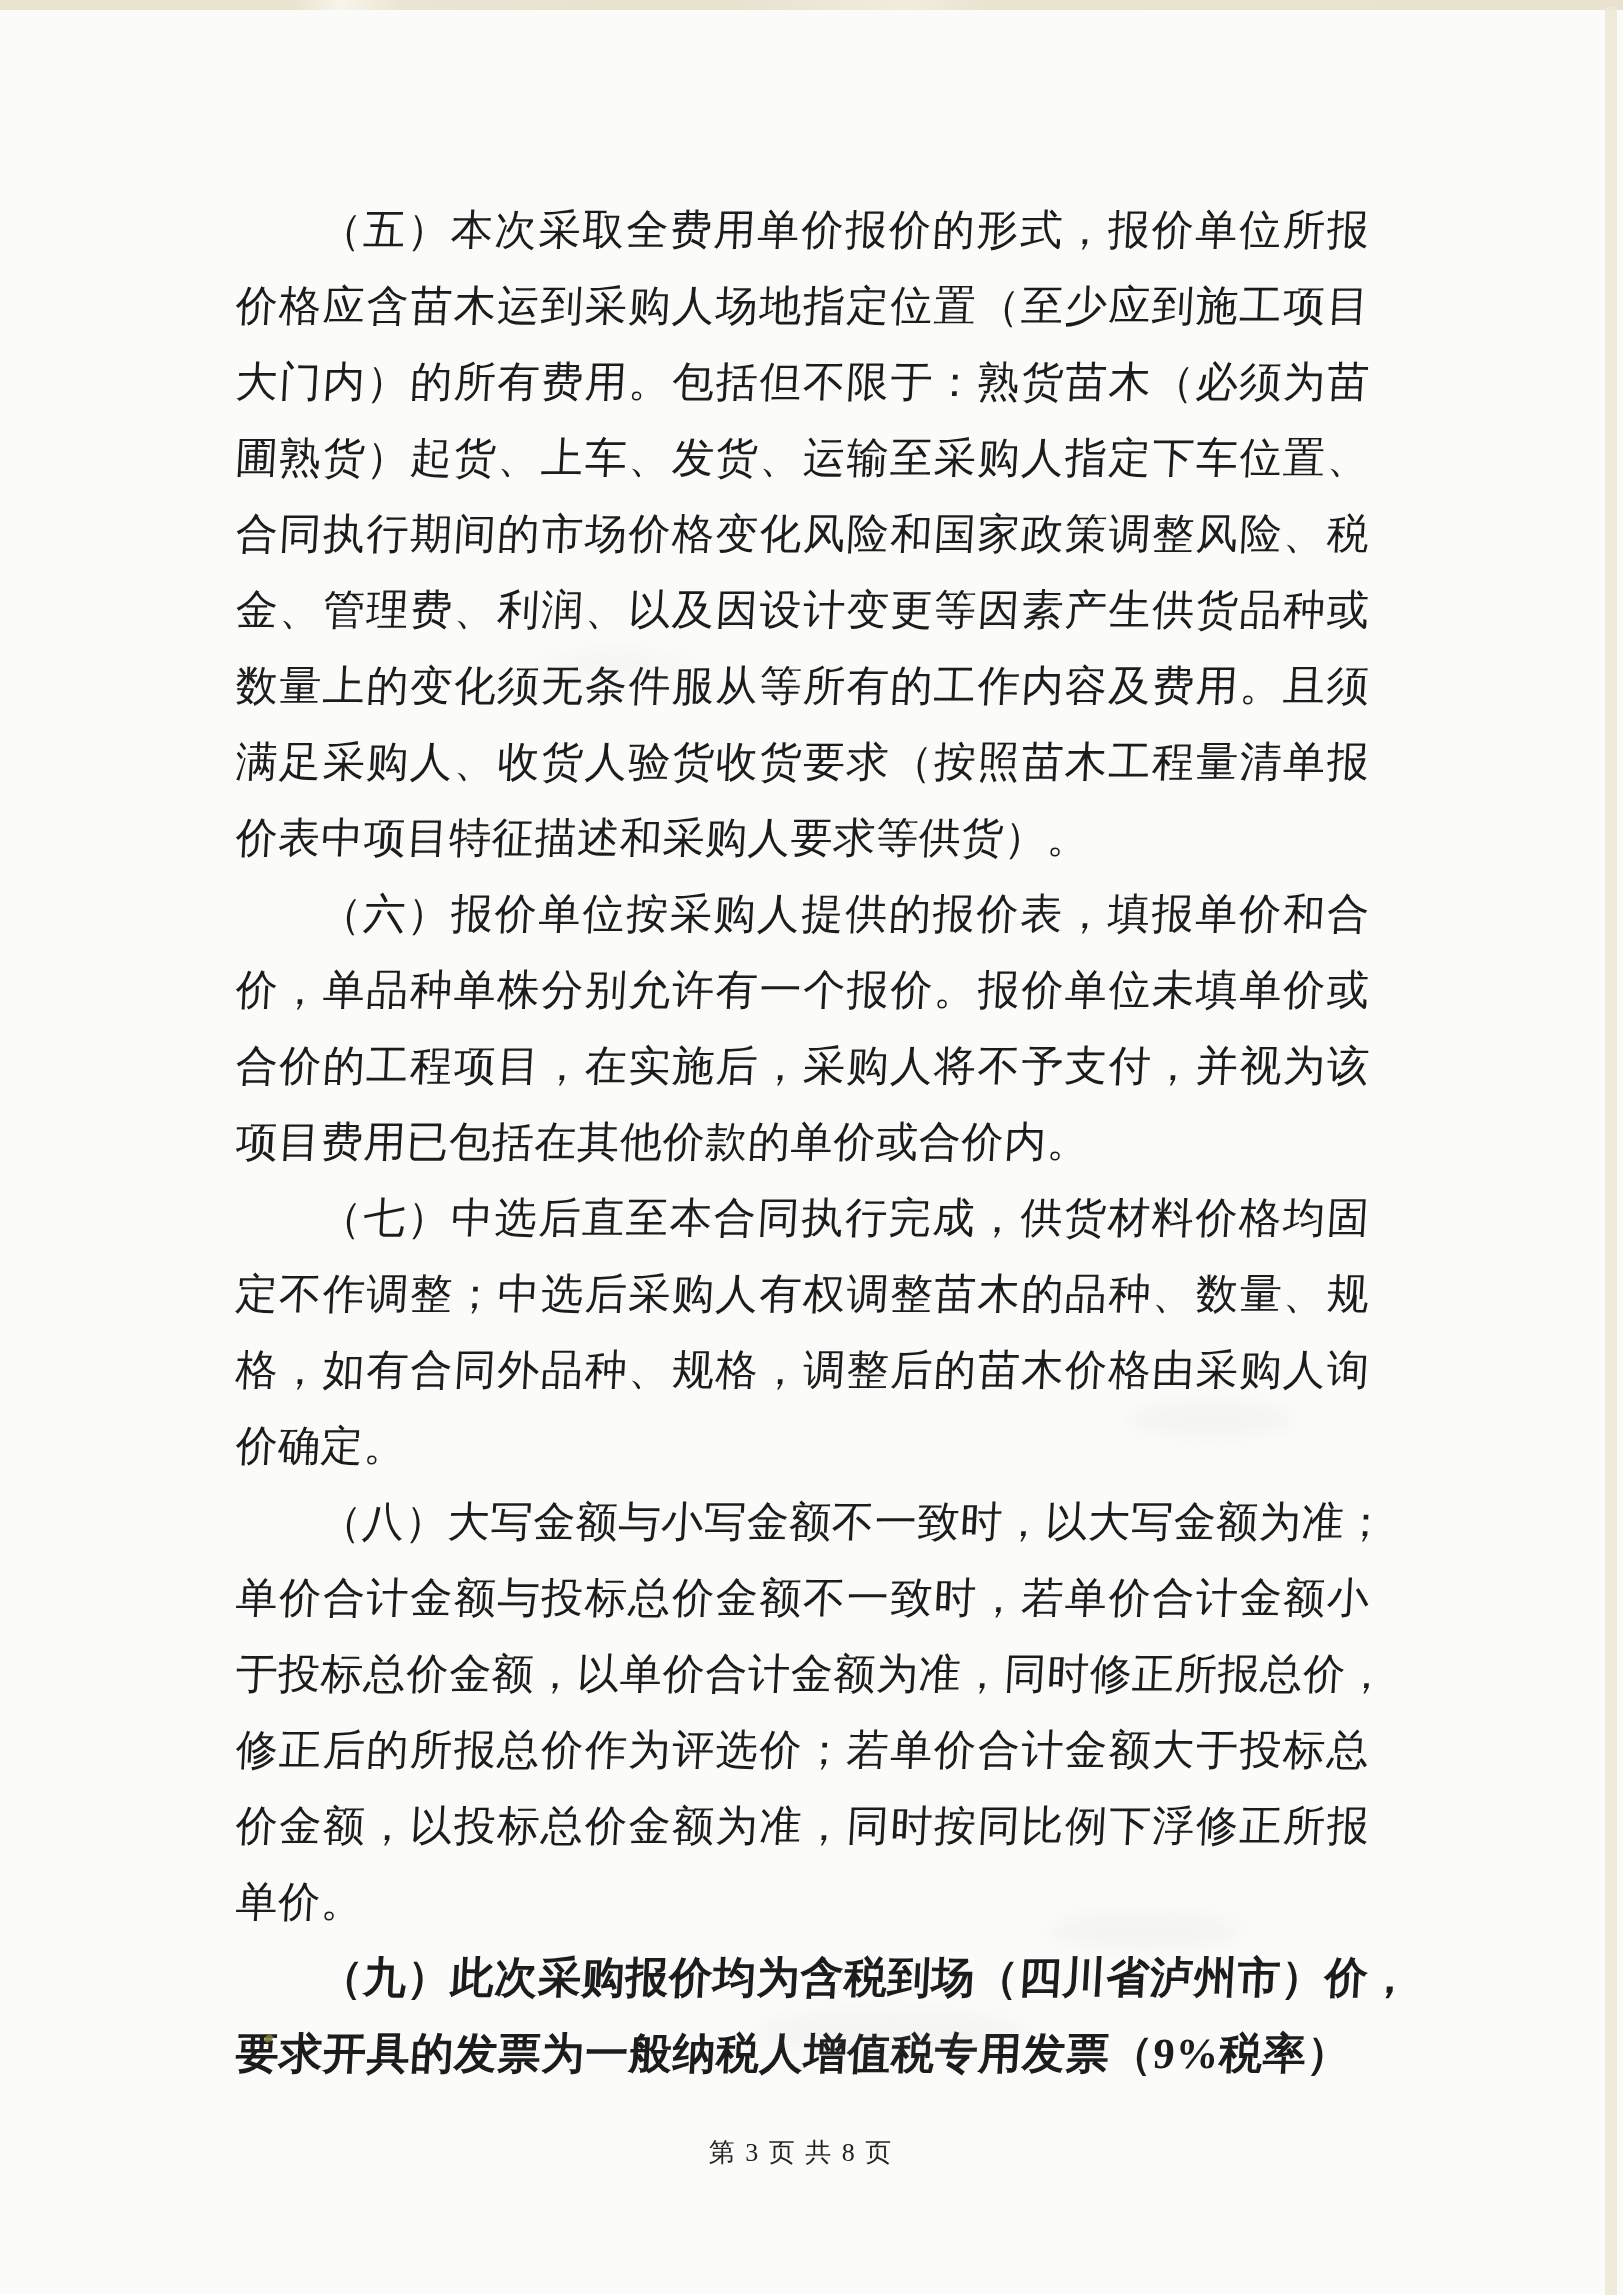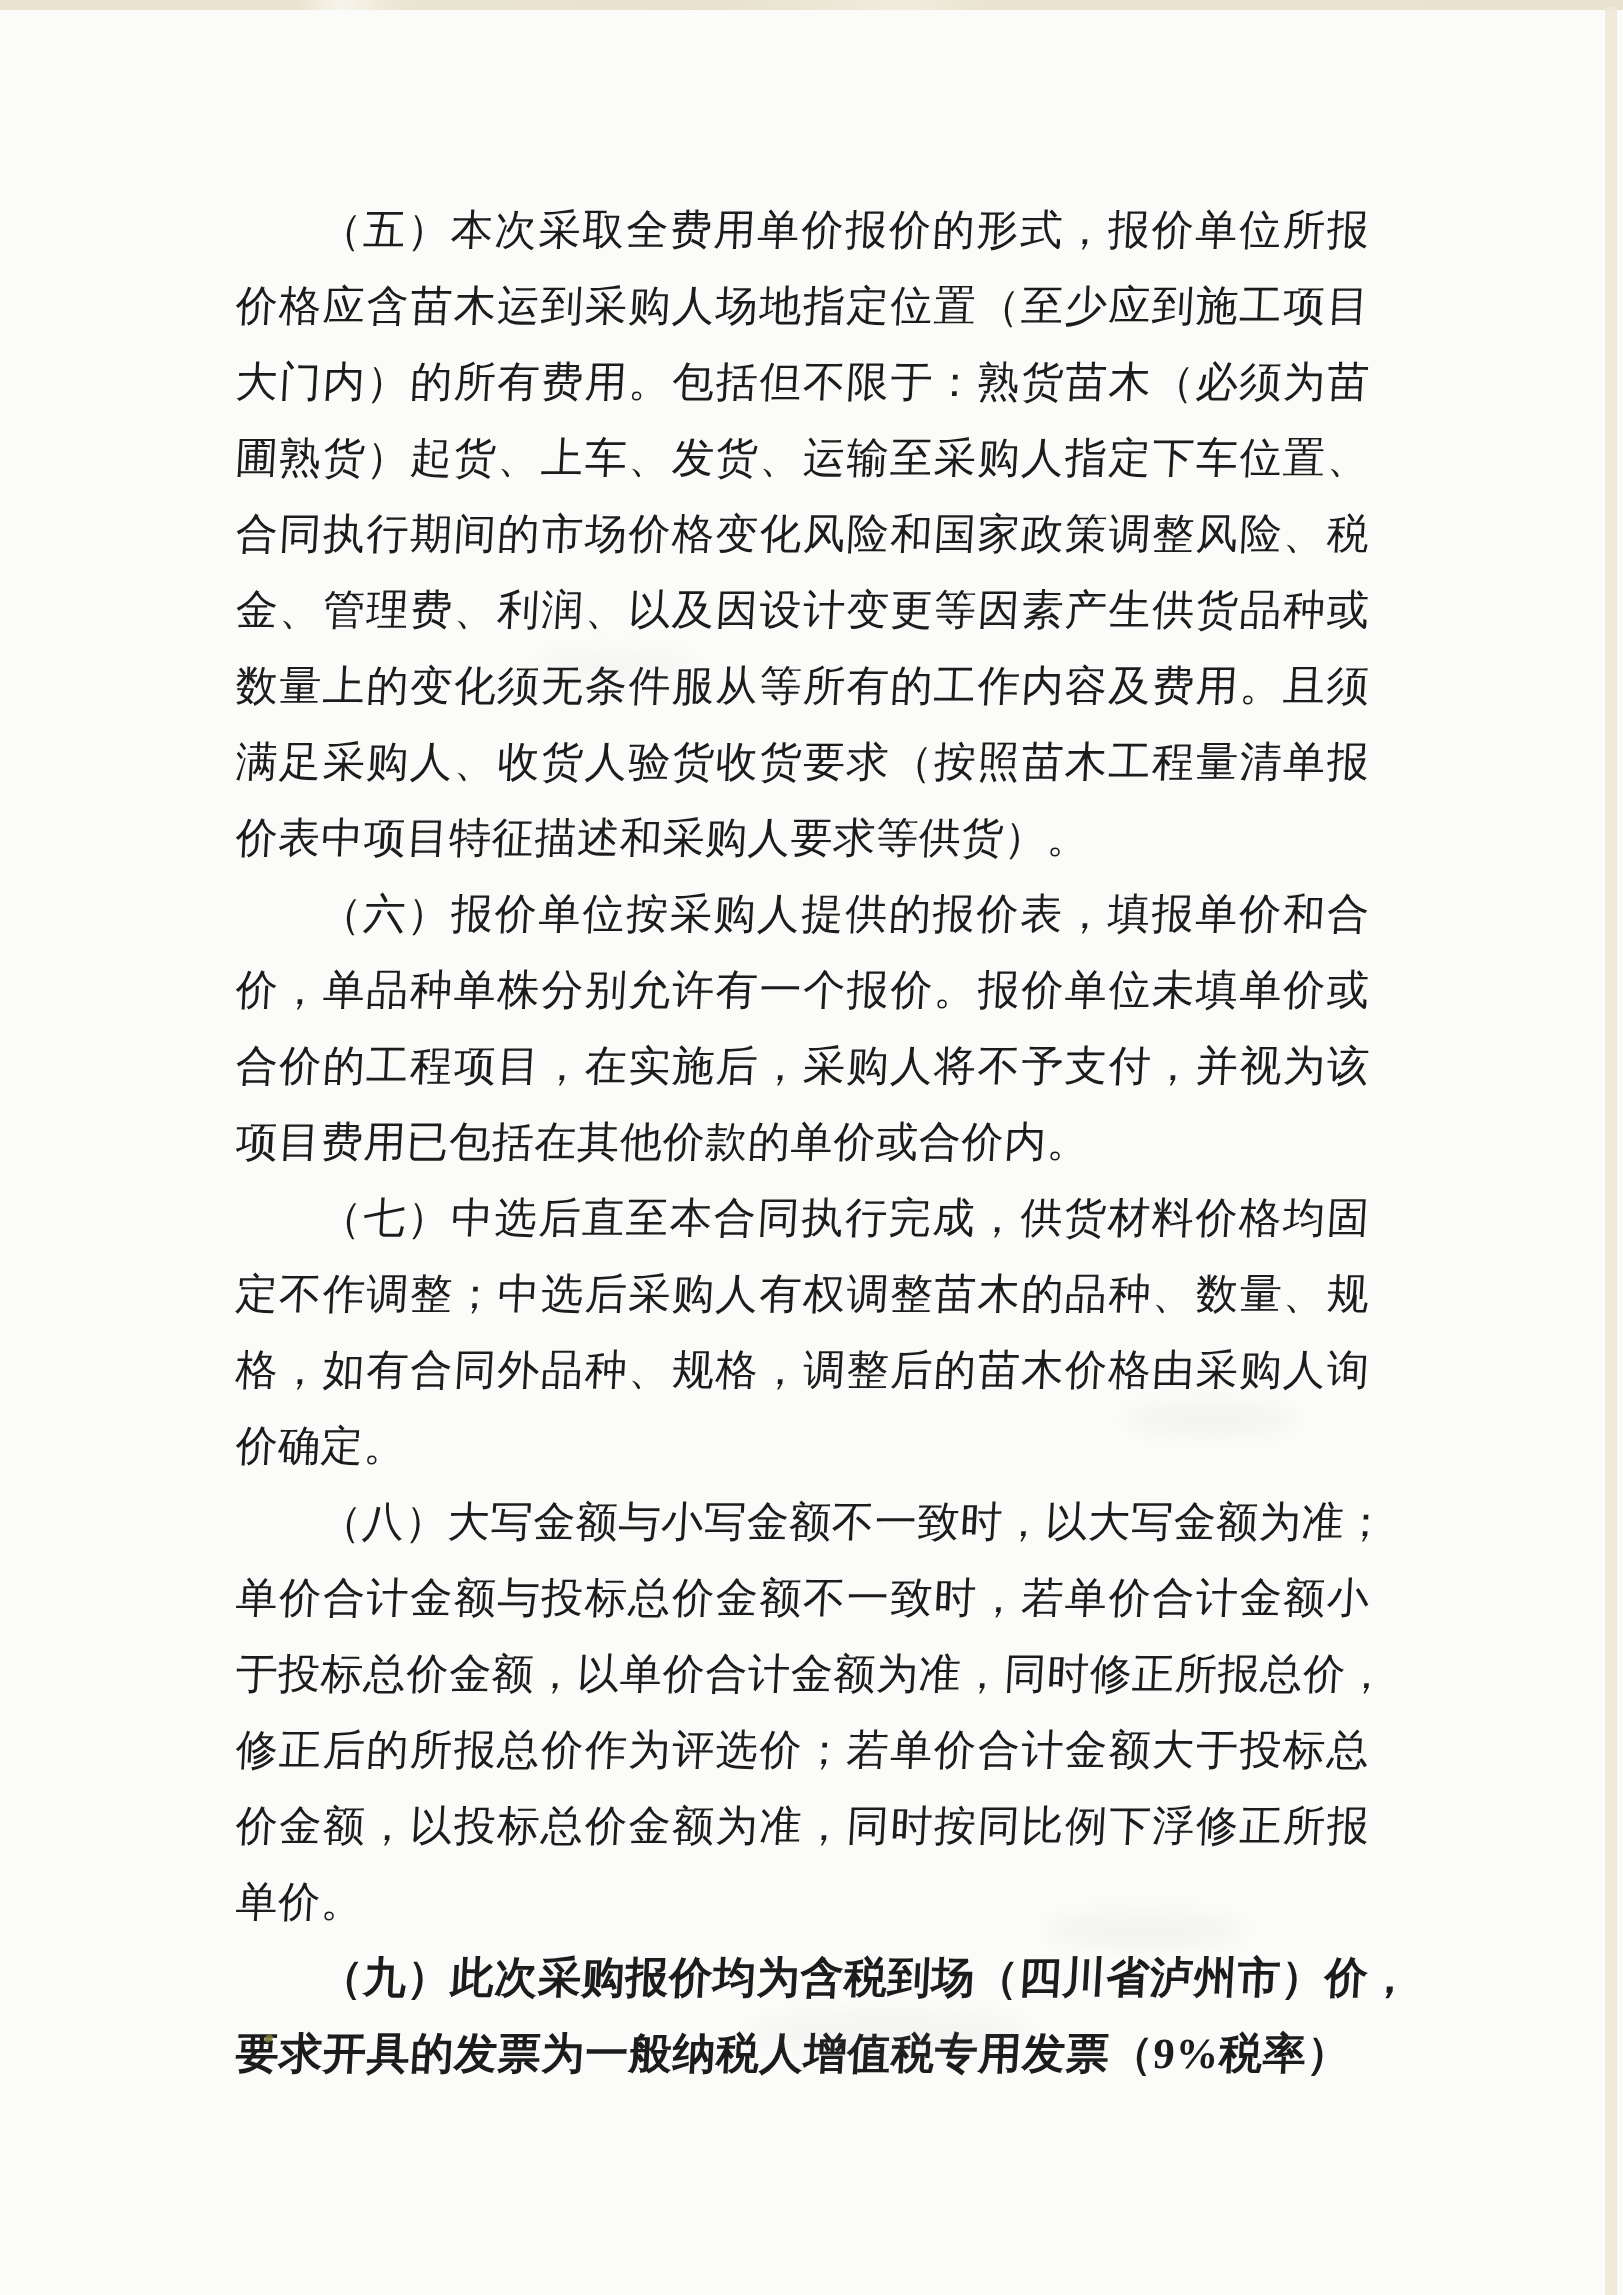--- a/index.html
+++ b/index.html
@@ -100,20 +100,23 @@
         <div class="line">修正后的所报总价作为评选价；若单价合计金额大于投标总</div>
         <div class="line">价金额，以投标总价金额为准，同时按同比例下浮修正所报</div>
         <div class="line lastline">单价。</div>
       </div>
       <div class="para bold">
         <div class="line first">（九）此次采购报价均为含税到场（四川省泸州市）价，</div>
         <div class="line lastline">要求开具的发票为一般纳税人增值税专用发票（9%税率）</div>
       </div>
     </div>
 
+  <div class="footer">
+    <span>第 3 页 共 8 页</span>
+  </div>
 
   <div class="smudge s1"></div>
   <div class="smudge s2"></div>
   <div class="smudge s3"></div>
   <div class="smudge s4"></div>
   <div class="speck"></div>
 </div>
 
 
 </body></html>

